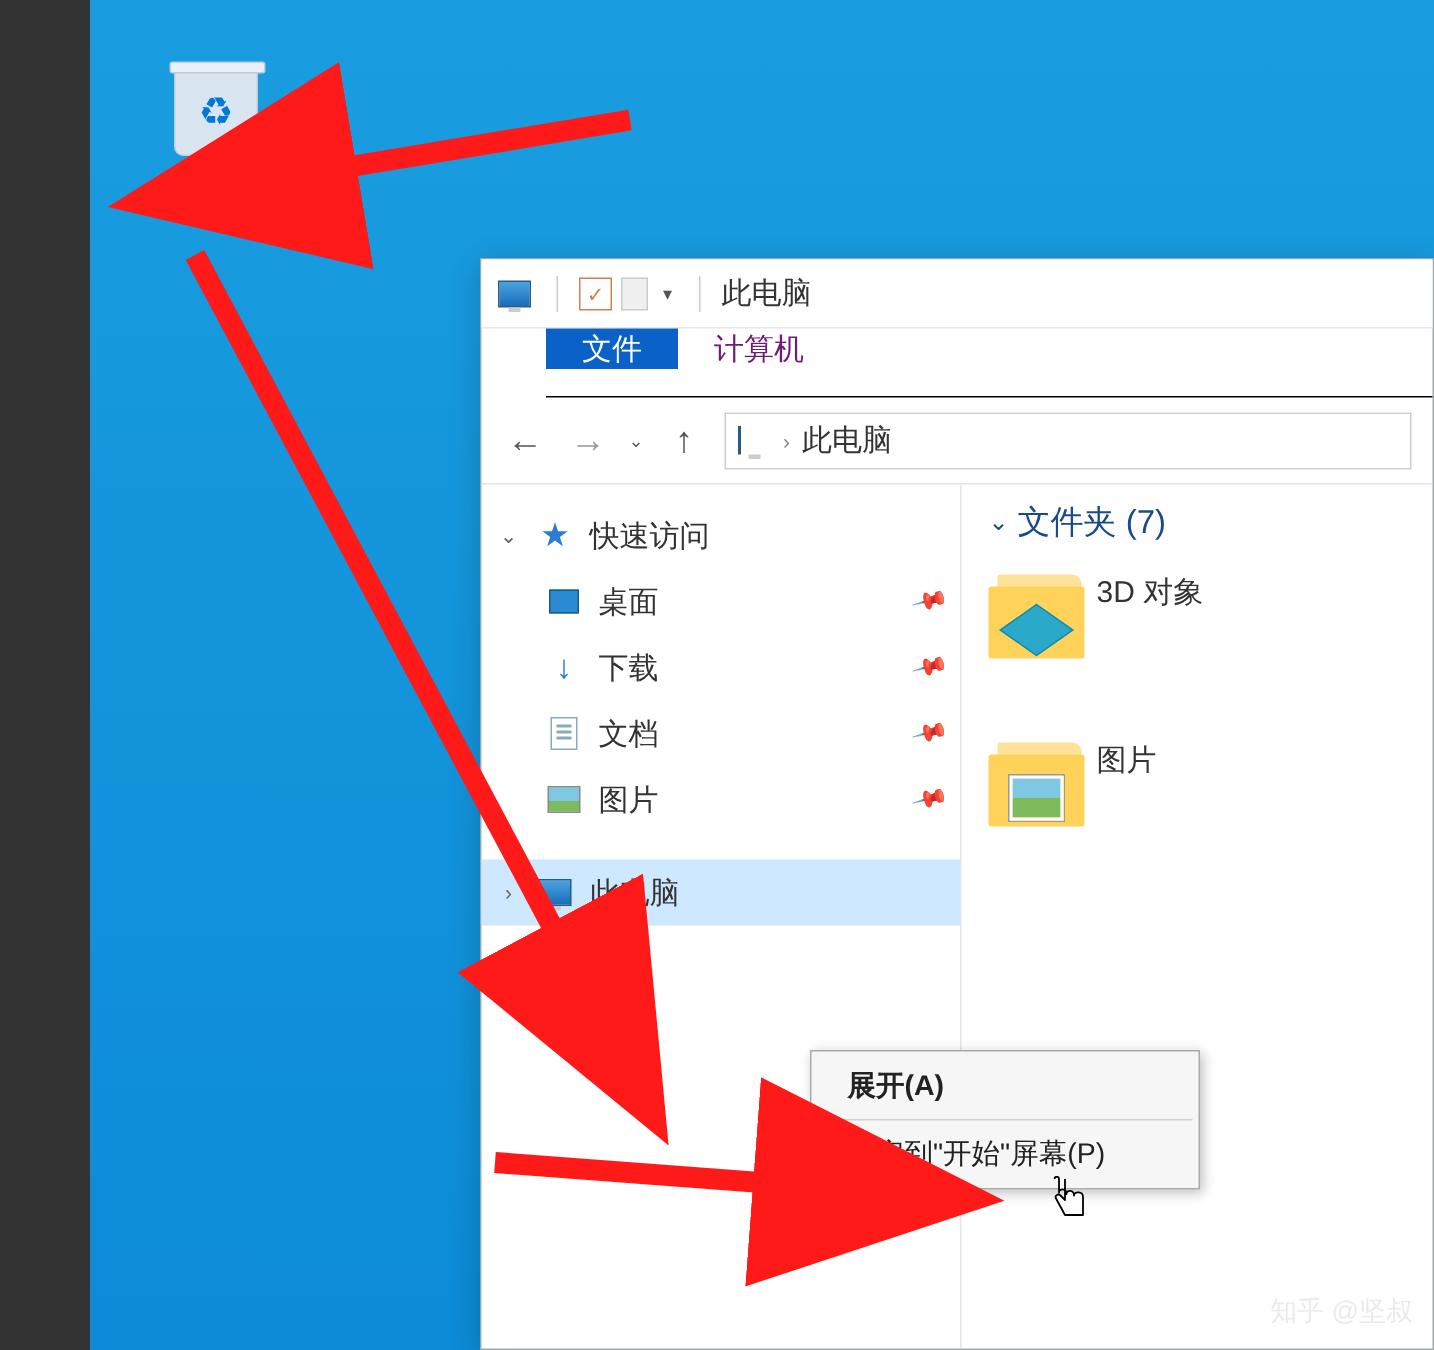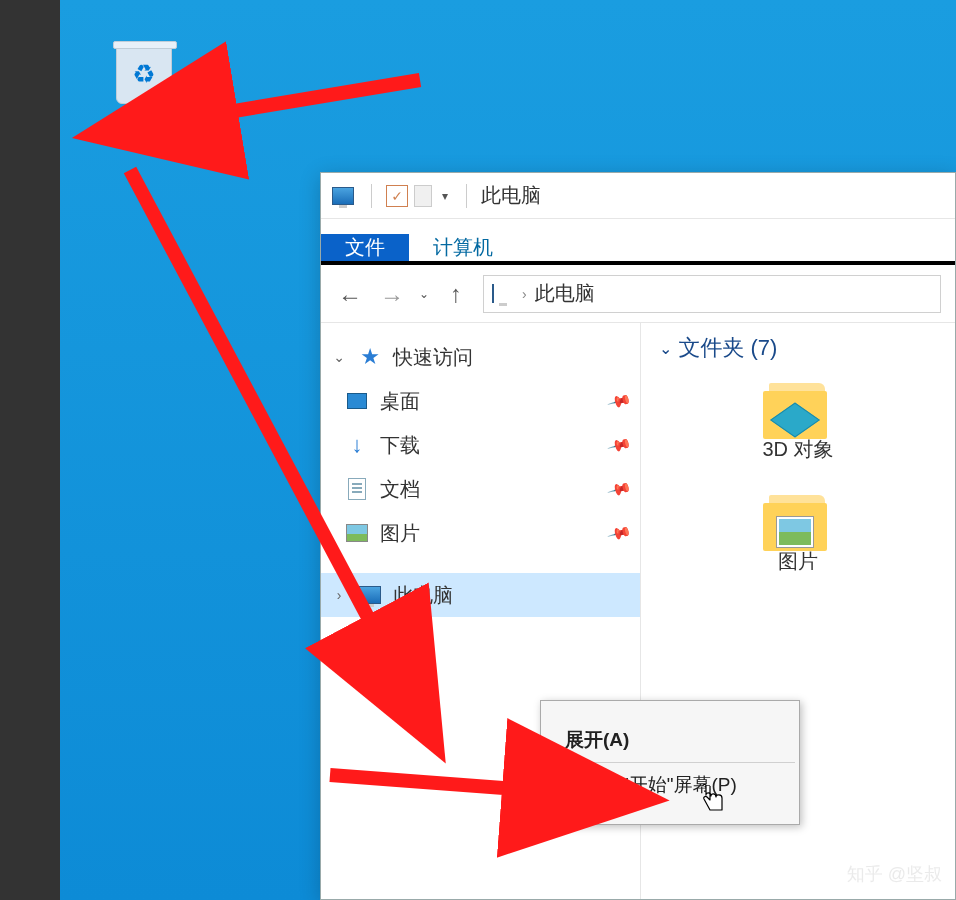--- a/index.html
+++ b/index.html
@@ -41,24 +41,24 @@
     background: #fff; border-bottom: 1px solid #e6e6e6;
   }
   .titlebar .tb-icon { width: 28px; height: 22px; display: flex; align-items: center; justify-content: center; }
   .titlebar .tb-check { width: 22px; height: 22px; border: 1px solid #d08050; display: flex; align-items: center; justify-content: center; color: #d08050; font-size: 14px; }
   .titlebar .tb-doc { width: 18px; height: 22px; background: #f0f0f0; border: 1px solid #ccc; }
   .titlebar .tb-drop { font-size: 12px; color: #555; padding: 0 4px; }
   .titlebar .tb-sep { border-left: 1px solid #ccc; height: 24px; margin: 0 8px; }
   .titlebar .tb-title { font-size: 20px; color: #333; }
 
   .ribbon-tabs {
-    height: 46px; display: flex; align-items: flex-end; border-bottom: 4px solid #000000;
+    height: 46px; display: flex; align-items: flex-start; border-bottom: 1px solid #000000; margin-left: 43px;
   }
   .ribbon-tab {
-    padding: 0 24px; display: flex; align-items: center; font-size: 20px; color: #0369a1; cursor: pointer;
+    padding: 0 24px; display: flex; align-items: center; font-size: 20px; color: #701a75; cursor: pointer;
   }
   .ribbon-tab.active { background: #0a62c9; color: #fff; }
 
   .nav-bar {
     height: 58px; display: flex; align-items: center; padding: 0 14px; gap: 12px;
     border-bottom: 1px solid #e6e6e6;
   }
   .nav-btn { width: 30px; height: 30px; display: flex; align-items: center; justify-content: center; font-size: 24px; color: #999; cursor: default; }
   .nav-btn.active { color: #555; cursor: pointer; }
   .nav-drop { font-size: 12px; color: #555; cursor: pointer; }
@@ -72,50 +72,50 @@
   .content {
     display: flex; height: calc(100% - 150px);
   }
   .sidebar {
     width: 320px; border-right: 1px solid #e6e6e6; padding: 12px 0;
   }
   .sb-item {
     display: flex; align-items: center; height: 44px; padding: 0 10px; gap: 10px;
     font-size: 20px; color: #333; cursor: pointer; position: relative;
   }
-  .sb-item.level-1 { padding-left: 23px; }
+  .sb-item.level-1 { padding-left: 42px; }
   .sb-item.selected { background: #cde8ff; }
   .sb-chevron { width: 16px; text-align: center; color: #666; font-size: 14px; }
   .sb-icon { width: 26px; height: 22px; display: flex; align-items: center; justify-content: center; }
   .sb-pin { margin-left: auto; color: #999; font-size: 16px; transform: rotate(30deg); }
   .sb-label { flex: 0 0 auto; }
 
   .main-pane { flex: 1; padding: 10px 18px; }
   .folder-header {
     display: flex; align-items: center; gap: 6px; font-size: 22px; color: #1a4a8a; margin-bottom: 18px; cursor: pointer;
   }
   .folder-header .fh-chev { font-size: 16px; }
   .folder-item {
-    display: flex; align-items: center; gap: 2px; height: 82px; flex-direction: column;
+    display: flex; gap: 2px; height: 82px;
   }
   .folder-thumb {
     width: 70px; height: 60px; position: relative;
   }
   .ft-back { position: absolute; left: 6px; top: 2px; width: 56px; height: 50px; background: #ffe29a; border-radius: 2px 6px 2px 2px; }
   .ft-front { position: absolute; left: 0; top: 10px; width: 64px; height: 48px; background: #ffd259; border-radius: 2px; }
   .ft-overlay { position: absolute; left: 14px; top: 24px; width: 36px; height: 30px; display: flex; align-items: center; justify-content: center; }
   .ft-cube { width: 30px; height: 30px; background: #2aa9c9; transform: rotate(45deg) skew(-10deg,-10deg); border: 1px solid #1a8aa9; }
   .ft-photo { width: 40px; height: 30px; background: linear-gradient(180deg,#7ec8e3 50%, #7dbb5c 50%); border: 2px solid #fff; box-shadow: 0 0 0 1px #999; }
   .folder-label { font-size: 20px; color: #333; }
 
   
   .context-menu {
     position: absolute; left: 740px; top: 842px; transform: translateY(-114px);
     width: 260px; background: #f6f6f6; border: 1px solid #aaa; box-shadow: 2px 2px 8px rgba(0,0,0,.25);
-    padding: 20px 2px;
+    padding: 4px 2px;
   }
   .cm-item {
     height: 38px; padding: 0 22px; display: flex; align-items: center; font-size: 19px; color: #222; cursor: pointer;
   }
   .cm-item.bold { font-weight: 700; }
   .cm-sep { height: 1px; background: #d0d0d0; margin: 3px 2px; }
 
   
   .cursor {
     position: absolute; left: 906px; top: 796px; font-size: 26px; color: #000; pointer-events: none;

